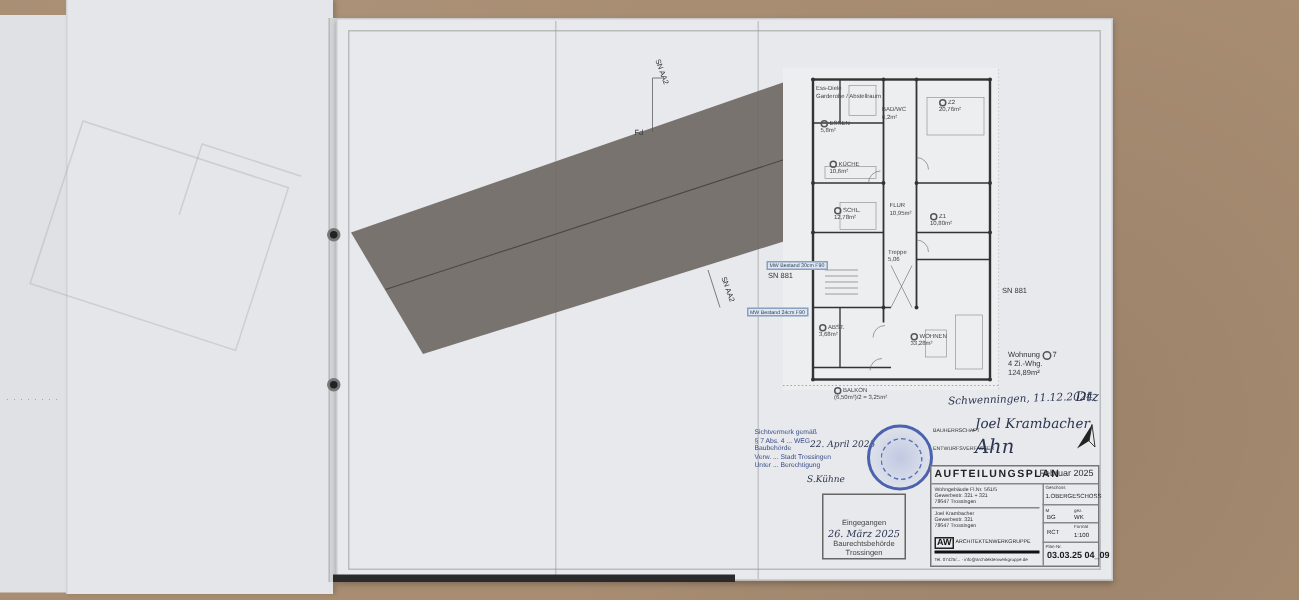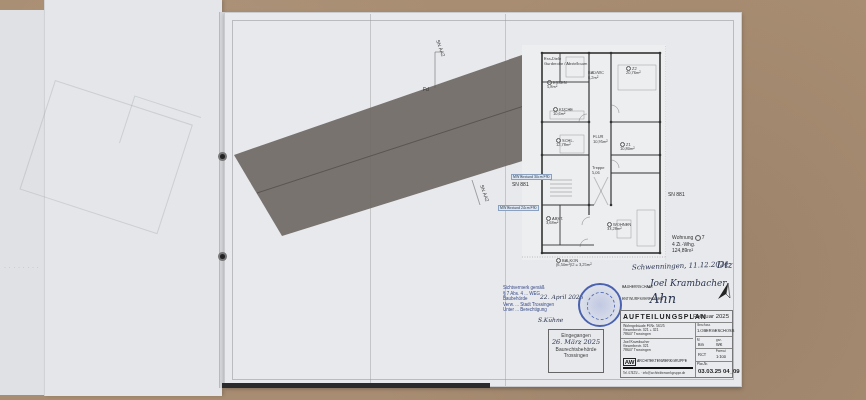--- a/index.html
+++ b/index.html
@@ -45,21 +45,21 @@
 
   .unit-info { left: 672px; top: 234px; font-size: 5px; line-height: 6px; color: #333; }
 
   
   .handwriting { font-family: "DejaVu Serif", serif; font-style: italic; color: #2c3550; white-space: nowrap; }
 
   
   .stamp-text { left: 503px; top: 285px; font-size: 4.5px; line-height: 5.5px; color: #3a4d8a; }
   .stamp-circle { left: 578px; top: 283px; width: 44px; height: 44px; border-radius: 50%; border: 2px solid #4a62b0; background: radial-gradient(circle, rgba(120,140,210,0.35) 0, rgba(160,175,220,0.2) 60%, rgba(200,205,225,0.1) 100%); }
   .stamp-circle::after { content: ""; position: absolute; left: 7px; top: 7px; width: 26px; height: 26px; border-radius: 50%; border: 1px dashed #5a70b8; }
-  .received-box { left: 548px; top: 329px; width: 56px; height: 44px; border: 1px solid #666; text-align: center; font-size: 5px; line-height: 7px; color: #444; padding-top: 2px; }
+  .received-box { left: 548px; top: 329px; width: 56px; height: 44px; border: 1px solid #666; text-align: center; font-size: 5px; line-height: 7px; color: #444; padding-top: 16px; }
   .received-box .date { font-size: 6.5px; }
 
   
   .title-block { left: 620px; top: 310px; width: 113px; height: 68px; border: 0.8px solid #777; background: #e9ebee; }
   .tb-heading { position: absolute; left: 2px; top: 2px; font-size: 7px; letter-spacing: 1px; color: #222; font-weight: bold; white-space: nowrap; }
   .tb-date { position: absolute; right: 3px; top: 2px; font-size: 6px; color: #333; }
   .tb-line { position: absolute; left: 0; right: 0; height: 0.7px; background: #888; }
   .tb-vline { position: absolute; top: 11px; bottom: 0; width: 0.7px; background: #888; left: 74px; }
   .tb-small { position: absolute; font-size: 3.5px; line-height: 4.2px; color: #333; white-space: nowrap; }
   .tb-cell { position: absolute; font-size: 4px; color: #222; white-space: nowrap; }

